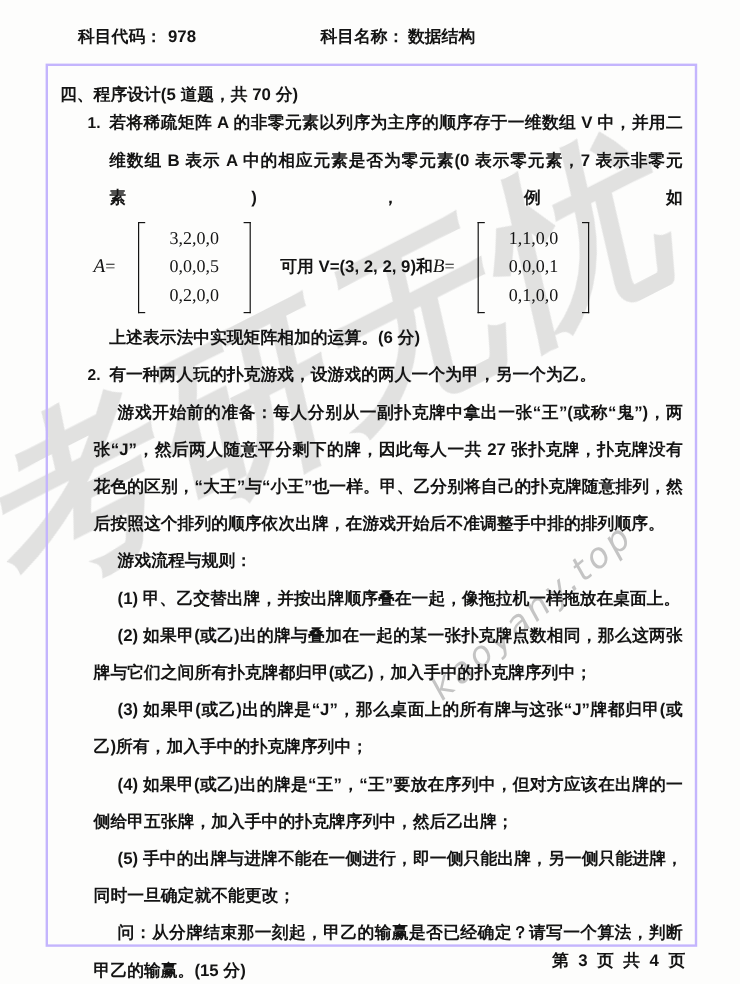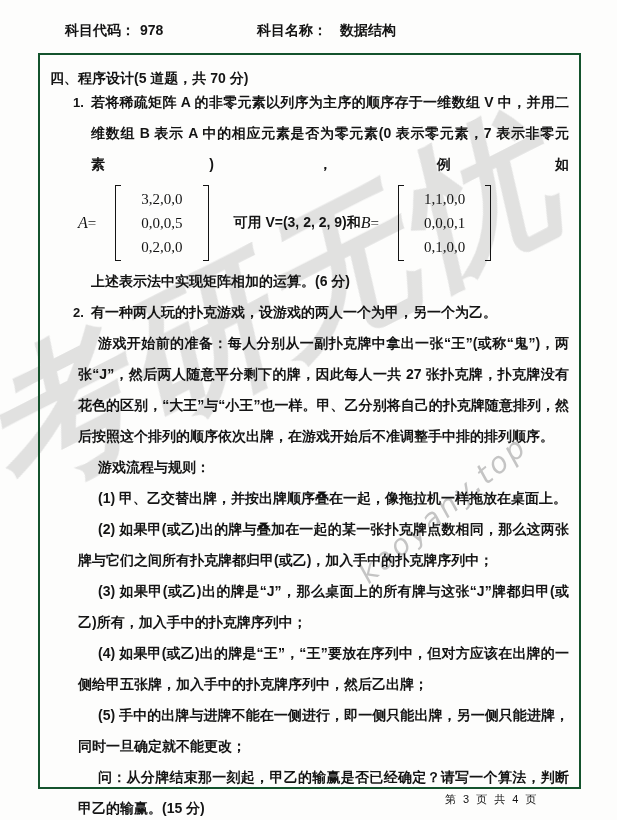--- a/index.html
+++ b/index.html
@@ -25,28 +25,28 @@
     font-size: 29px; font-style: italic;
     color: rgba(150,150,150,0.55); letter-spacing: 3px;
     transform: rotate(-40deg); transform-origin: 0 50%;
     white-space: nowrap; z-index: 0; pointer-events: none;
   }
 
   
   .header { position: absolute; top: 22px; left: 0; width: 100%; height: 22px; z-index: 2; font-weight: 700; font-size: 14px; }
   .hdr-code-label { position: absolute; left: 65px; }
   .hdr-code       { position: absolute; left: 140px; }
-  .hdr-name-label { position: absolute; left: 257px; }
+  .hdr-name-label { position: absolute; left: 267px; }
   .hdr-name       { position: absolute; left: 340px; }
 
   
   .main-box {
     position: absolute; left: 38px; top: 53px;
     width: 543px; height: 736px;
-    border: 2px solid #14532d;
+    border: 2px solid #c4b5fd;
     padding: 8px 10px 0 10px;
     z-index: 1; background: transparent;
   }
   .section-title { font-size: 15px; font-weight: 700; height: 24px; line-height: 22px; }
 
   .body-text { font-size: 14px; font-weight: 700; line-height: 31px; text-align: justify; }
 
   .q-row { display: flex; }
   .q-num { flex: none; width: 18px; margin-left: 23px; font-size: 13px; font-weight: 700; line-height: 31px; }
   .q1-text { flex: 1; text-align: justify; text-align-last: justify; }
@@ -73,22 +73,22 @@
   .f-mid, .f-tail { white-space: nowrap; }
   .f-tail { margin-left: 4px; }
   .f-mid { margin-left: 6px; }
 
   .q1-outro { margin-left: 41px; }
   .q2-block { margin-left: 28px; }
   .indent { text-indent: 20px; }
 
   
   .footer {
-    position: absolute; left: 445px; top: 792px;
-    font-size: 11px; font-weight: 400; letter-spacing: 2px; z-index: 2;
+    position: absolute; left: 460px; top: 792px;
+    font-size: 14px; font-weight: 700; letter-spacing: 2px; z-index: 2;
   }
 </style>
 </head>
 <body>
 
 <div class="page">
 
   <div class="wm-calligraphy">考研无忧</div>
   <div class="wm-url">kaoyany.top</div>
 

